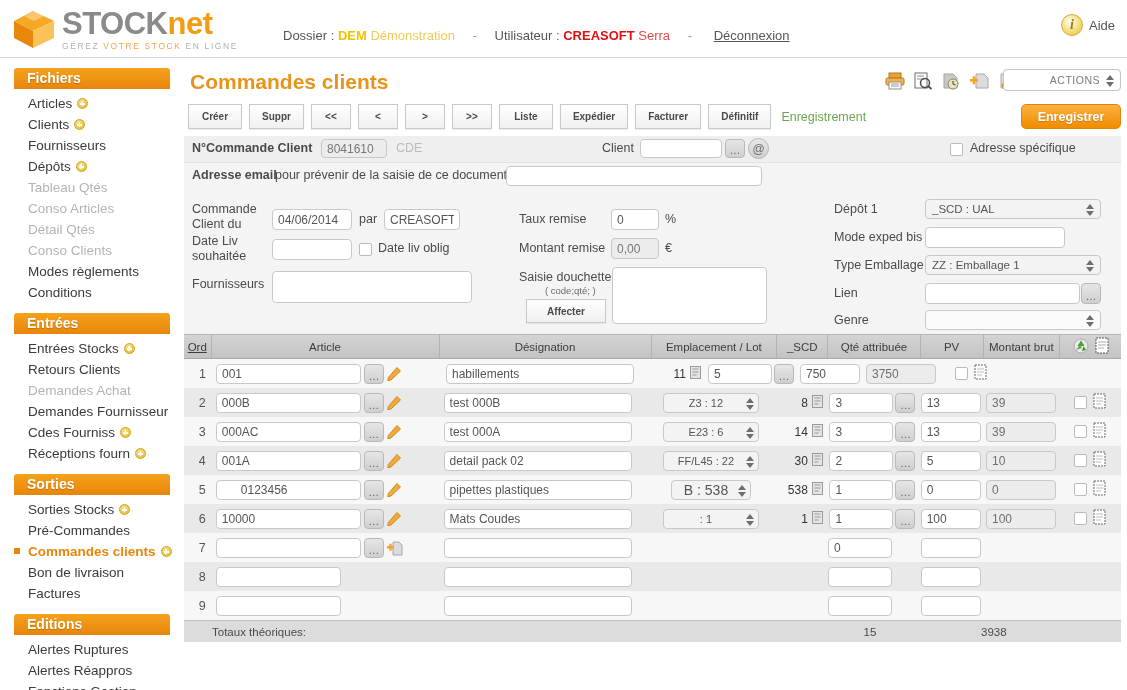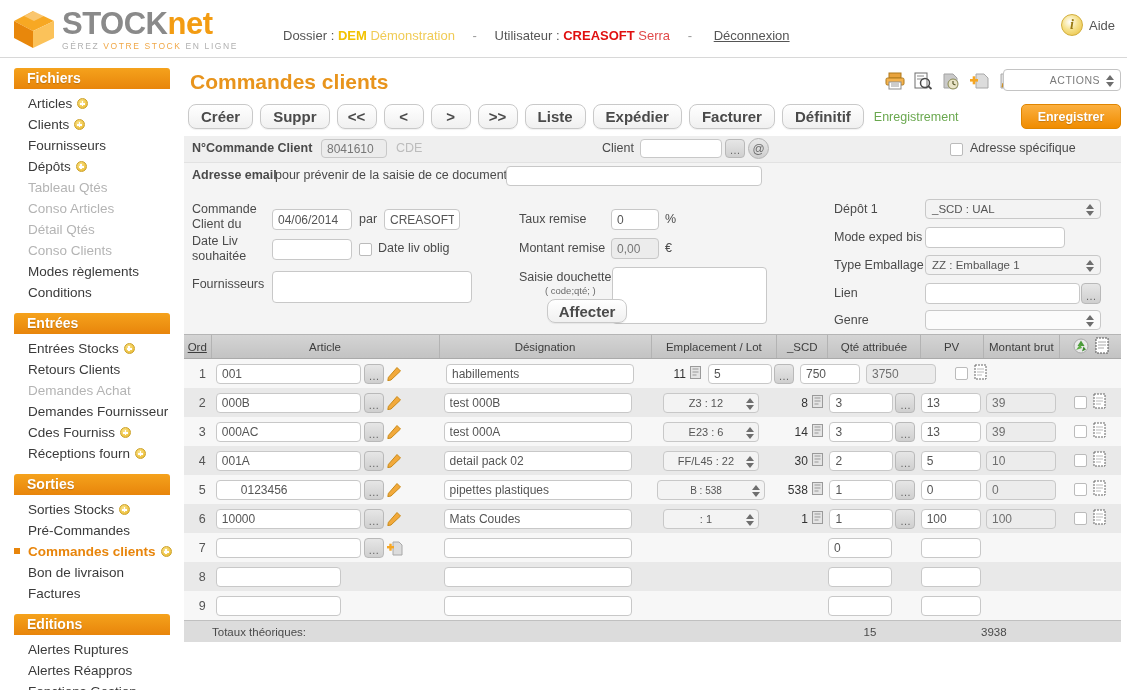--- a/index.html
+++ b/index.html
@@ -100,22 +100,22 @@
     content:""; position:absolute; left:0; border-left:4px solid transparent; border-right:4px solid transparent;
   }
   .spin::before { top:1px; border-bottom:5px solid #6e6e6e; }
   .spin::after { bottom:1px; border-top:5px solid #6e6e6e; }
 
   
   .toolbar { position:absolute; left:10px; top:46px; display:flex; align-items:center; gap:7px; }
   .btn {
     min-width:54px; height:25px; padding:0 12px;
     background:linear-gradient(#ffffff,#f0f0f0);
-    border:1px solid #c9c9c9; border-radius:8px;
-    font-size:15px; font-weight:bold; color:#4a4a4a; cursor:pointer;
+    border:1px solid #c9c9c9; border-radius:0;
+    font-size:10px; font-weight:bold; color:#4a4a4a; cursor:pointer;
     display:flex; align-items:center; justify-content:center;
     box-shadow:0 1px 1px rgba(0,0,0,.06);
     font-family:"Liberation Sans", sans-serif;
   }
   .btn.arrow { min-width:40px; padding:0 8px; }
   .saving-lbl { font-size:12.5px; color:#6aa84f; margin-left:3px; }
   .btn-save {
     position:absolute; right:6px; top:46px; width:100px; height:25px;
     background:linear-gradient(#fbb040,#f08c00);
     border:1px solid #e08500; border-radius:5px;
@@ -359,21 +359,21 @@
         <input class="inp" style="position: absolute; left: 427px; top: 20px; width: 48px; height: 21px;" value="0">
         <span class="f-lbl" style="position:absolute;left:481px;top:23px;">%</span>
 
         <span class="f-lbl" style="position:absolute;left:335px;top:52px;">Montant remise</span>
         <input class="inp ro" style="position: absolute; left: 427px; top: 49px; width: 48px; height: 21px;" readonly="" value="0,00">
         <span class="f-lbl" style="position:absolute;left:481px;top:52px;">€</span>
 
         <span class="f-lbl" style="position:absolute;left:335px;top:81px;">Saisie douchette</span>
         <span style="position:absolute;left:361px;top:96px;font-size:9.5px;color:#6a6a6a;">( code;qté; )</span>
         <textarea class="inp" style="position: absolute; left: 428px; top: 78px; width: 155px; height: 57px; resize: none; padding-top: 3px;"></textarea>
-        <div class="btn" style="position:absolute;left:342px;top:110px;width:80px;height:24px;margin-left:21px;">Affecter</div>
+        <div class="btn" style="position:absolute;left:342px;top:110px;width:80px;height:24px;">Affecter</div>
 
         <span class="f-lbl" style="position:absolute;left:650px;top:13px;">Dépôt 1</span>
         <div class="sel" style="position:absolute;left:741px;top:10px;width:176px;">
           <span>_SCD : UAL</span>
           <span class="spin" style="right:5px;top:3px;"></span>
         </div>
 
         <span class="f-lbl" style="position:absolute;left:650px;top:41px;">Mode exped bis</span>
         <input class="inp" style="position: absolute; left: 741px; top: 38px; width: 140px; height: 21px;" value="">
 
@@ -605,21 +605,21 @@
               <input class="pad-inp" style="width: 145px; padding-left: 24px;" value="0123456">
               <span class="dots-btn" style="height:20px;">…</span>
               <span class="pencil"><svg width="14" height="14" viewBox="0 0 14 14">
                   <polygon points="10,0.5 13.5,4 4,13 0.8,13.6 1.4,10.4" fill="#f2a93b" stroke="#c98a18"></polygon>
                 </svg></span>
             </div>
             <div class="cell" style="width:212px;padding-left:6px;">
               <input class="pad-inp" style="width: 188px;" value="pipettes plastiques">
             </div>
             <div class="cell" style="width:128px;justify-content:center;">
-              <div class="sel" style="width:108px;text-align:center;padding:0 14px 0 4px;font-size:10px;position:relative;"><span>B : 538</span><span class="spin" style="right:3px;top:3px;"></span></div>
+              <div class="sel" style="width:80px;text-align:center;padding:0 14px 0 4px;font-size:14px;position:relative;"><span>B : 538</span><span class="spin" style="right:3px;top:3px;"></span></div>
             </div>
             <div class="cell" style="width:52px;justify-content:flex-end;padding-right:3px;">
               <span>538</span>
               <span style="margin-left:4px;"><svg width="11" height="13" viewBox="0 0 11 13">
                   <rect x="0.5" y="0.5" width="10" height="12" fill="#e4e4e4" stroke="#9a9a9a"></rect>
                   <line x1="2.5" y1="3" x2="8.5" y2="3" stroke="#999"></line>
                   <line x1="2.5" y1="6" x2="8.5" y2="6" stroke="#999"></line>
                   <line x1="2.5" y1="9" x2="6.5" y2="9" stroke="#999"></line>
                 </svg></span>
             </div>

